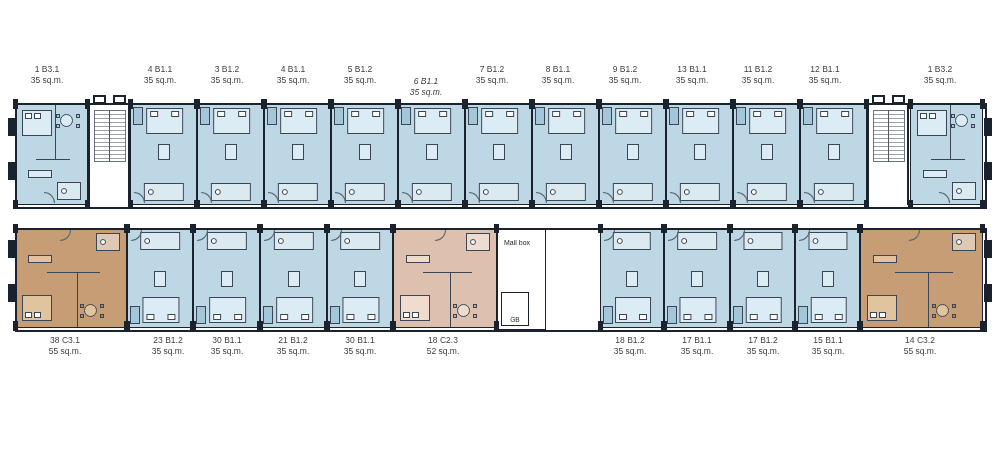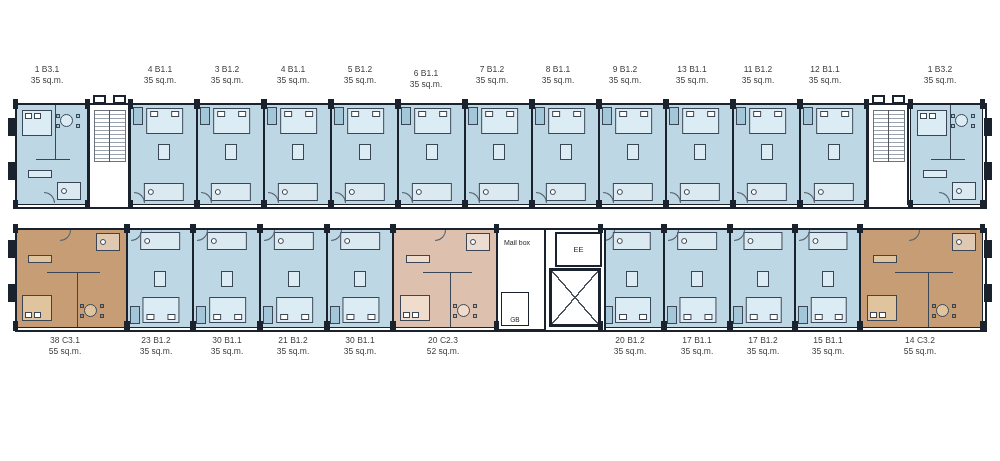--- a/index.html
+++ b/index.html
@@ -44,26 +44,20 @@
     <div class="band top"></div>
     <div class="band bottom"></div>
 
     <div id="mailarea">
       <span class="mailtext">Mail box</span>
       <div class="gb">
         <span>GB</span>
       </div>
     </div>
 
-    <div id="core">
-      <div class="ee">
-        <span>EE</span>
-      </div>
-      <div class="shaft"></div>
-    </div>
   <div class="abs stairwell" style="left: 88px;">
         <div class="abs stairs"></div>
         <div class="abs stair-rail"></div>
       </div>
       <div class="abs vent" style="left: 93px;"></div>
       <div class="abs vent" style="left: 113px;"></div>
       <div class="abs stairwell" style="left: 867px;">
         <div class="abs stairs"></div>
         <div class="abs stair-rail"></div>
       </div>
@@ -193,21 +187,21 @@
         <div class="abs " style="left: 50%; transform: translateX(-50%); top: 40px; width: 12px; height: 16px; background: rgb(220, 236, 244); border: 1px solid rgb(58, 70, 86);"></div>
         <div class="abs " style="left: 50%; transform: translateX(-50%); bottom: 3px; width: 62%; height: 18px; background: rgba(255, 255, 255, 0.45); border: 1px solid rgb(58, 70, 86);">
           <div class="abs " style="left: 3px; top: 50%; transform: translateY(-50%); width: 6px; height: 6px; background: rgb(255, 255, 255); border: 1px solid rgb(58, 70, 86); border-radius: 50%;"></div>
         </div>
         <div class="abs " style="left: 3px; bottom: 1px; width: 11px; height: 11px; border-top: 1px solid rgb(90, 101, 112); border-right: 1px solid rgb(90, 101, 112); border-top-right-radius: 11px;"></div>
       </div>
       <div class="abs col" style="left: 396px; top: 99px; width: 5px; height: 10px;"></div>
       <div class="abs col" style="left: 396px; top: 200px; width: 5px; height: 9px;"></div>
       <div class="abs col" style="left: 462px; top: 99px; width: 5px; height: 10px;"></div>
       <div class="abs col" style="left: 462px; top: 200px; width: 5px; height: 9px;"></div>
-      <div class="abs lbl" style="left: 426px; top: 68px;">
+      <div class="abs lbl" style="left: 426px; top: 76px; font-style: italic;">
         <div>6 B1.1</div>
         <div>35 sq.m.</div>
       </div>
       <div class="abs unit" style="left: 465px; top: 103px; width: 67px; height: 102px; background: rgb(190, 215, 228);">
         <div class="abs " style="left: 2px; top: 3px; width: 10px; height: 18px; background: rgb(164, 198, 217); border: 1px solid rgb(58, 70, 86);"></div>
         <div class="abs " style="left: 52%; transform: translateX(-50%); top: 4px; width: 58%; height: 26px; background: rgb(220, 236, 244); border: 1px solid rgb(58, 70, 86);">
           <div class="abs " style="left: 3px; top: 2px; width: 8px; height: 6px; background: rgb(255, 255, 255); border: 1px solid rgb(58, 70, 86);"></div>
           <div class="abs " style="right: 3px; top: 2px; width: 8px; height: 6px; background: rgb(255, 255, 255); border: 1px solid rgb(58, 70, 86);"></div>
         </div>
         <div class="abs " style="left: 50%; transform: translateX(-50%); top: 40px; width: 12px; height: 16px; background: rgb(220, 236, 244); border: 1px solid rgb(58, 70, 86);"></div>
@@ -448,21 +442,21 @@
         <div class="abs " style="left: 50%; transform: translateX(-50%); top: 3px; width: 62%; height: 18px; background: rgba(255, 255, 255, 0.45); border: 1px solid rgb(58, 70, 86);">
           <div class="abs " style="left: 3px; top: 50%; transform: translateY(-50%); width: 6px; height: 6px; background: rgb(255, 255, 255); border: 1px solid rgb(58, 70, 86); border-radius: 50%;"></div>
         </div>
         <div class="abs " style="left: 3px; top: 1px; width: 11px; height: 11px; border-bottom: 1px solid rgb(90, 101, 112); border-right: 1px solid rgb(90, 101, 112); border-bottom-right-radius: 11px;"></div>
       </div>
       <div class="abs col" style="left: 598px; top: 321px; width: 5px; height: 10px;"></div>
       <div class="abs col" style="left: 598px; top: 224px; width: 5px; height: 9px;"></div>
       <div class="abs col" style="left: 661px; top: 321px; width: 5px; height: 10px;"></div>
       <div class="abs col" style="left: 661px; top: 224px; width: 5px; height: 9px;"></div>
       <div class="abs lbl" style="left: 630px; top: 335px;">
-        <div>20 B1.2</div>
+        <div>18 B1.2</div>
         <div>35 sq.m.</div>
       </div>
       <div class="abs unit" style="left: 393px; top: 228px; width: 104px; height: 100px; background: rgb(222, 192, 174);">
         <div class="abs " style="left: 55%; bottom: 0px; width: 1px; height: 55%; background: rgb(58, 70, 86);"></div>
         <div class="abs " style="left: 28%; bottom: 55%; width: 48%; height: 1px; background: rgb(58, 70, 86);"></div>
         <div class="abs " style="left: 6px; bottom: 6px; width: 30px; height: 26px; background: rgb(239, 220, 205); border: 1px solid rgb(58, 70, 86);">
           <div class="abs " style="left: 2px; bottom: 2px; width: 7px; height: 6px; background: rgb(255, 255, 255); border: 1px solid rgb(58, 70, 86);"></div>
           <div class="abs " style="left: 11px; bottom: 2px; width: 7px; height: 6px; background: rgb(255, 255, 255); border: 1px solid rgb(58, 70, 86);"></div>
         </div>
         <div class="abs " style="left: 62%; bottom: 10px; width: 13px; height: 13px; border-radius: 50%; background: rgb(239, 220, 205); border: 1px solid rgb(58, 70, 86);">
@@ -475,21 +469,21 @@
         <div class="abs " style="right: 6px; top: 4px; width: 24px; height: 18px; background: rgba(255, 255, 255, 0.45); border: 1px solid rgb(58, 70, 86);">
           <div class="abs " style="left: 3px; top: 50%; transform: translateY(-50%); width: 6px; height: 6px; background: rgb(255, 255, 255); border: 1px solid rgb(58, 70, 86); border-radius: 50%;"></div>
         </div>
         <div class="abs " style="left: 40%; top: 1px; width: 11px; height: 11px; border-bottom: 1px solid rgb(90, 101, 112); border-right: 1px solid rgb(90, 101, 112); border-bottom-right-radius: 11px;"></div>
       </div>
       <div class="abs col" style="left: 391px; top: 321px; width: 5px; height: 10px;"></div>
       <div class="abs col" style="left: 391px; top: 224px; width: 5px; height: 9px;"></div>
       <div class="abs col" style="left: 494px; top: 321px; width: 5px; height: 10px;"></div>
       <div class="abs col" style="left: 494px; top: 224px; width: 5px; height: 9px;"></div>
       <div class="abs lbl" style="left: 443px; top: 335px;">
-        <div>20 C2.3</div>
+        <div>18 C2.3</div>
         <div>52 sq.m.</div>
       </div>
       <div class="abs unit" style="left: 327px; top: 228px; width: 66px; height: 100px; background: rgb(190, 215, 228);">
         <div class="abs " style="left: 2px; bottom: 3px; width: 10px; height: 18px; background: rgb(164, 198, 217); border: 1px solid rgb(58, 70, 86);"></div>
         <div class="abs " style="left: 52%; transform: translateX(-50%); bottom: 4px; width: 58%; height: 26px; background: rgb(220, 236, 244); border: 1px solid rgb(58, 70, 86);">
           <div class="abs " style="left: 3px; bottom: 2px; width: 8px; height: 6px; background: rgb(255, 255, 255); border: 1px solid rgb(58, 70, 86);"></div>
           <div class="abs " style="right: 3px; bottom: 2px; width: 8px; height: 6px; background: rgb(255, 255, 255); border: 1px solid rgb(58, 70, 86);"></div>
         </div>
         <div class="abs " style="left: 50%; transform: translateX(-50%); bottom: 40px; width: 12px; height: 16px; background: rgb(220, 236, 244); border: 1px solid rgb(58, 70, 86);"></div>
         <div class="abs " style="left: 50%; transform: translateX(-50%); top: 3px; width: 62%; height: 18px; background: rgba(255, 255, 255, 0.45); border: 1px solid rgb(58, 70, 86);">
@@ -554,21 +548,21 @@
         <div class="abs " style="left: 50%; transform: translateX(-50%); bottom: 40px; width: 12px; height: 16px; background: rgb(220, 236, 244); border: 1px solid rgb(58, 70, 86);"></div>
         <div class="abs " style="left: 50%; transform: translateX(-50%); top: 3px; width: 62%; height: 18px; background: rgba(255, 255, 255, 0.45); border: 1px solid rgb(58, 70, 86);">
           <div class="abs " style="left: 3px; top: 50%; transform: translateY(-50%); width: 6px; height: 6px; background: rgb(255, 255, 255); border: 1px solid rgb(58, 70, 86); border-radius: 50%;"></div>
         </div>
         <div class="abs " style="left: 3px; top: 1px; width: 11px; height: 11px; border-bottom: 1px solid rgb(90, 101, 112); border-right: 1px solid rgb(90, 101, 112); border-bottom-right-radius: 11px;"></div>
       </div>
       <div class="abs col" style="left: 125px; top: 321px; width: 5px; height: 10px;"></div>
       <div class="abs col" style="left: 125px; top: 224px; width: 5px; height: 9px;"></div>
       <div class="abs col" style="left: 190px; top: 321px; width: 5px; height: 10px;"></div>
       <div class="abs col" style="left: 190px; top: 224px; width: 5px; height: 9px;"></div>
-      <div class="abs lbl" style="left: 156px; top: 335px;">
+      <div class="abs lbl" style="left: 168px; top: 335px;">
         <div>23 B1.2</div>
         <div>35 sq.m.</div>
       </div>
       <div class="abs unit" style="left: 15px; top: 228px; width: 112px; height: 100px; background: rgb(198, 157, 116);">
         <div class="abs " style="left: 55%; bottom: 0px; width: 1px; height: 55%; background: rgb(58, 70, 86);"></div>
         <div class="abs " style="left: 28%; bottom: 55%; width: 48%; height: 1px; background: rgb(58, 70, 86);"></div>
         <div class="abs " style="left: 6px; bottom: 6px; width: 30px; height: 26px; background: rgb(224, 196, 158); border: 1px solid rgb(58, 70, 86);">
           <div class="abs " style="left: 2px; bottom: 2px; width: 7px; height: 6px; background: rgb(255, 255, 255); border: 1px solid rgb(58, 70, 86);"></div>
           <div class="abs " style="left: 11px; bottom: 2px; width: 7px; height: 6px; background: rgb(255, 255, 255); border: 1px solid rgb(58, 70, 86);"></div>
         </div>

